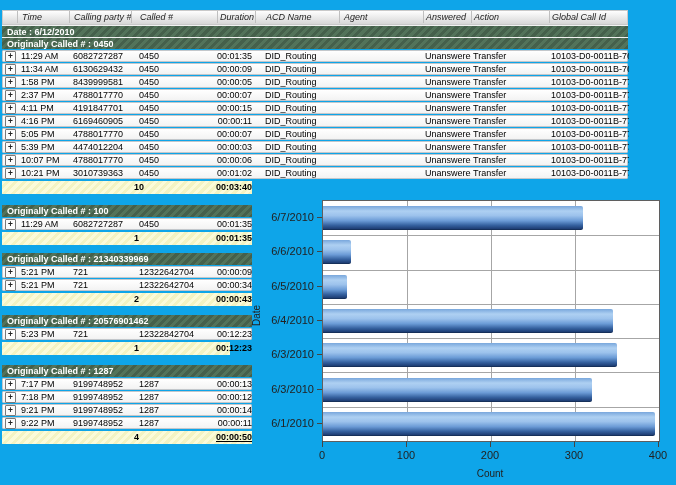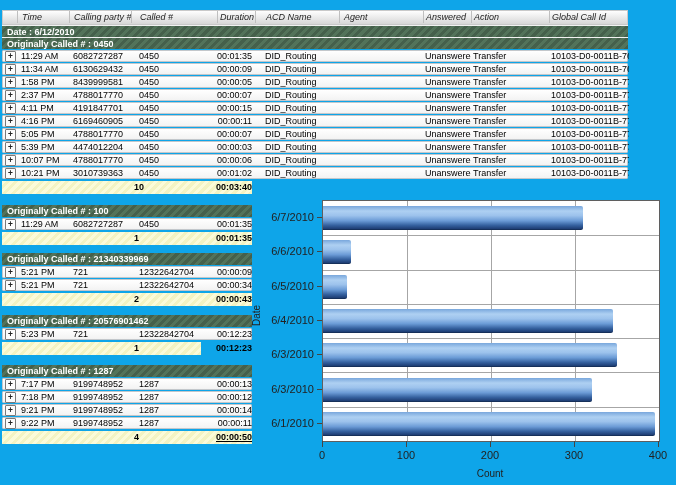--- a/index.html
+++ b/index.html
@@ -77,21 +77,21 @@
       </div>
       <div class="rt" style="top: 253px; width: 250px;">
         <div class="band" style="border-top: none;">Originally Called # : 21340339969</div>
         <div class="row" style="width: 250px;"><span style="display: inline-block; width: 14px; vertical-align: top;"><span class="exp">+</span></span><div class="cell" style="width: 52px; padding-left: 4px;">5:21 PM</div><div class="cell" style="width: 62px; padding-left: 4px;">721</div><div class="cell" style="width: 86px; padding-left: 8px;">12322642704</div><div class="cell al-r" style="width: 38px; padding-right: 3px;">00:00:09</div></div>
         <div class="row" style="width: 250px;"><span style="display: inline-block; width: 14px; vertical-align: top;"><span class="exp">+</span></span><div class="cell" style="width: 52px; padding-left: 4px;">5:21 PM</div><div class="cell" style="width: 62px; padding-left: 4px;">721</div><div class="cell" style="width: 86px; padding-left: 8px;">12322642704</div><div class="cell al-r" style="width: 38px; padding-right: 3px;">00:00:34</div></div>
         <div class="summary" style="width: 250px;"><div class="cell" style="width: 128px;"></div><div class="cell" style="width: 86px; padding-left: 4px;">2</div><div class="cell al-r" style="width: 38px; padding-right: 3px;">00:00:43</div></div>
       </div>
       <div class="rt" style="top: 315px; width: 250px;">
         <div class="band" style="border-top: none;">Originally Called # : 20576901462</div>
         <div class="row" style="width: 250px;"><span style="display: inline-block; width: 14px; vertical-align: top;"><span class="exp">+</span></span><div class="cell" style="width: 52px; padding-left: 4px;">5:23 PM</div><div class="cell" style="width: 62px; padding-left: 4px;">721</div><div class="cell" style="width: 86px; padding-left: 8px;">12322842704</div><div class="cell al-r" style="width: 38px; padding-right: 3px;">00:12:23</div></div>
-        <div class="summary" style="width: 199px;"><div class="cell" style="width: 128px;"></div><div class="cell" style="width: 86px; padding-left: 4px;">1</div><div class="cell al-r" style="width: 38px; padding-right: 3px;">00:12:23</div></div>
+        <div class="summary" style="width: 228px;"><div class="cell" style="width: 128px;"></div><div class="cell" style="width: 86px; padding-left: 4px;">1</div><div class="cell al-r" style="width: 38px; padding-right: 3px;">00:12:23</div></div>
       </div>
       <div class="rt" style="top: 365px; width: 250px;">
         <div class="band" style="border-top: none;">Originally Called # : 1287</div>
         <div class="row" style="width: 250px;"><span style="display: inline-block; width: 14px; vertical-align: top;"><span class="exp">+</span></span><div class="cell" style="width: 52px; padding-left: 4px;">7:17 PM</div><div class="cell" style="width: 62px; padding-left: 4px;">9199748952</div><div class="cell" style="width: 86px; padding-left: 8px;">1287</div><div class="cell al-r" style="width: 38px; padding-right: 3px;">00:00:13</div></div>
         <div class="row" style="width: 250px;"><span style="display: inline-block; width: 14px; vertical-align: top;"><span class="exp">+</span></span><div class="cell" style="width: 52px; padding-left: 4px;">7:18 PM</div><div class="cell" style="width: 62px; padding-left: 4px;">9199748952</div><div class="cell" style="width: 86px; padding-left: 8px;">1287</div><div class="cell al-r" style="width: 38px; padding-right: 3px;">00:00:12</div></div>
         <div class="row" style="width: 250px;"><span style="display: inline-block; width: 14px; vertical-align: top;"><span class="exp">+</span></span><div class="cell" style="width: 52px; padding-left: 4px;">9:21 PM</div><div class="cell" style="width: 62px; padding-left: 4px;">9199748952</div><div class="cell" style="width: 86px; padding-left: 8px;">1287</div><div class="cell al-r" style="width: 38px; padding-right: 3px;">00:00:14</div></div>
         <div class="row" style="width: 250px;"><span style="display: inline-block; width: 14px; vertical-align: top;"><span class="exp">+</span></span><div class="cell" style="width: 52px; padding-left: 4px;">9:22 PM</div><div class="cell" style="width: 62px; padding-left: 4px;">9199748952</div><div class="cell" style="width: 86px; padding-left: 8px;">1287</div><div class="cell al-r" style="width: 38px; padding-right: 3px;">00:00:11</div></div>
         <div class="summary" style="width: 250px;"><div class="cell" style="width: 128px;"></div><div class="cell" style="width: 86px; padding-left: 4px;">4</div><div class="cell al-r" style="width: 38px; padding-right: 3px; text-decoration: underline;">00:00:50</div></div>
       </div>
     </div>

